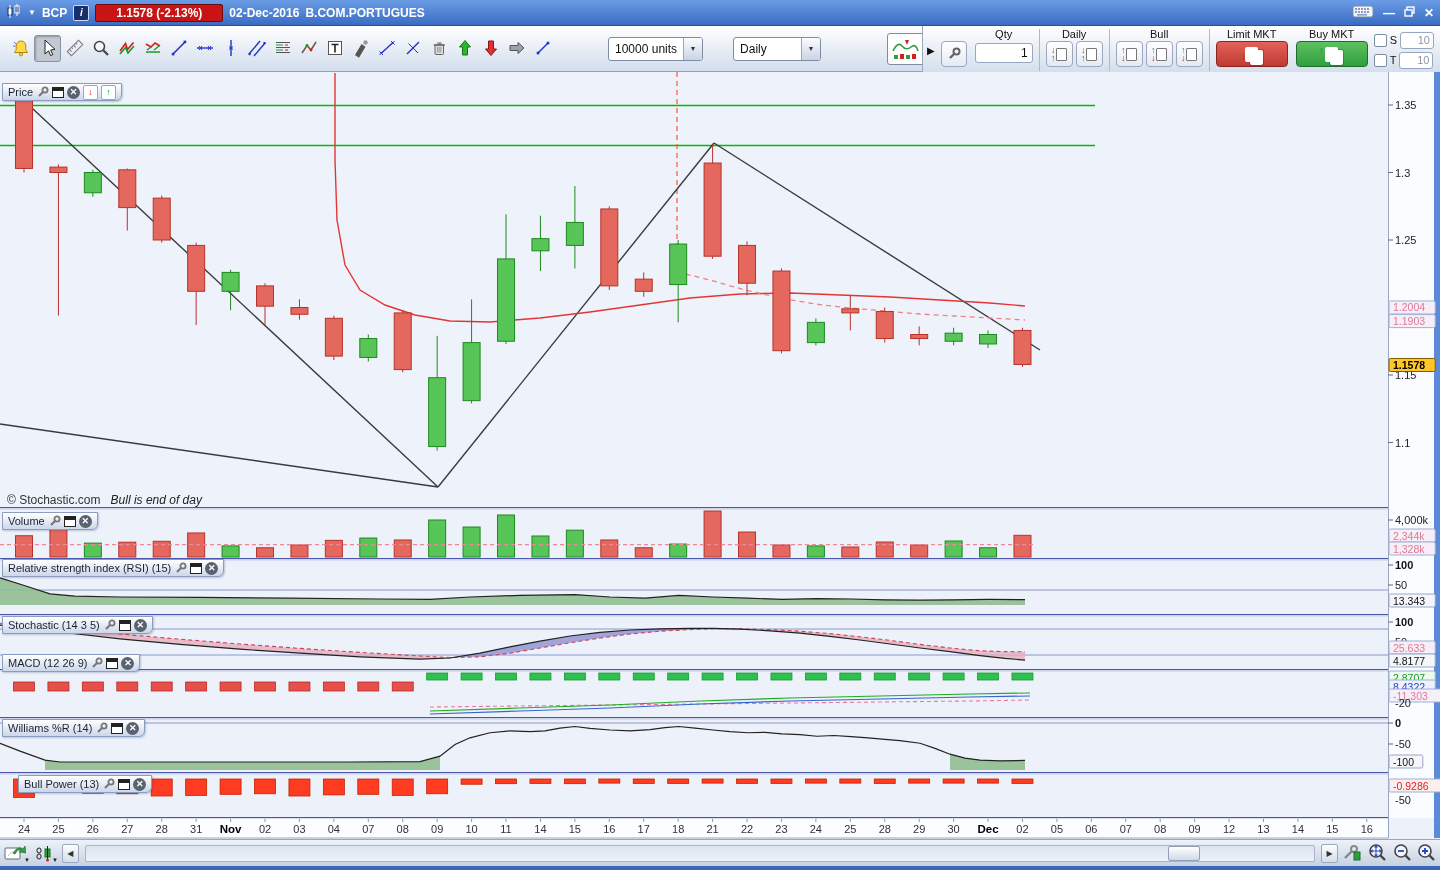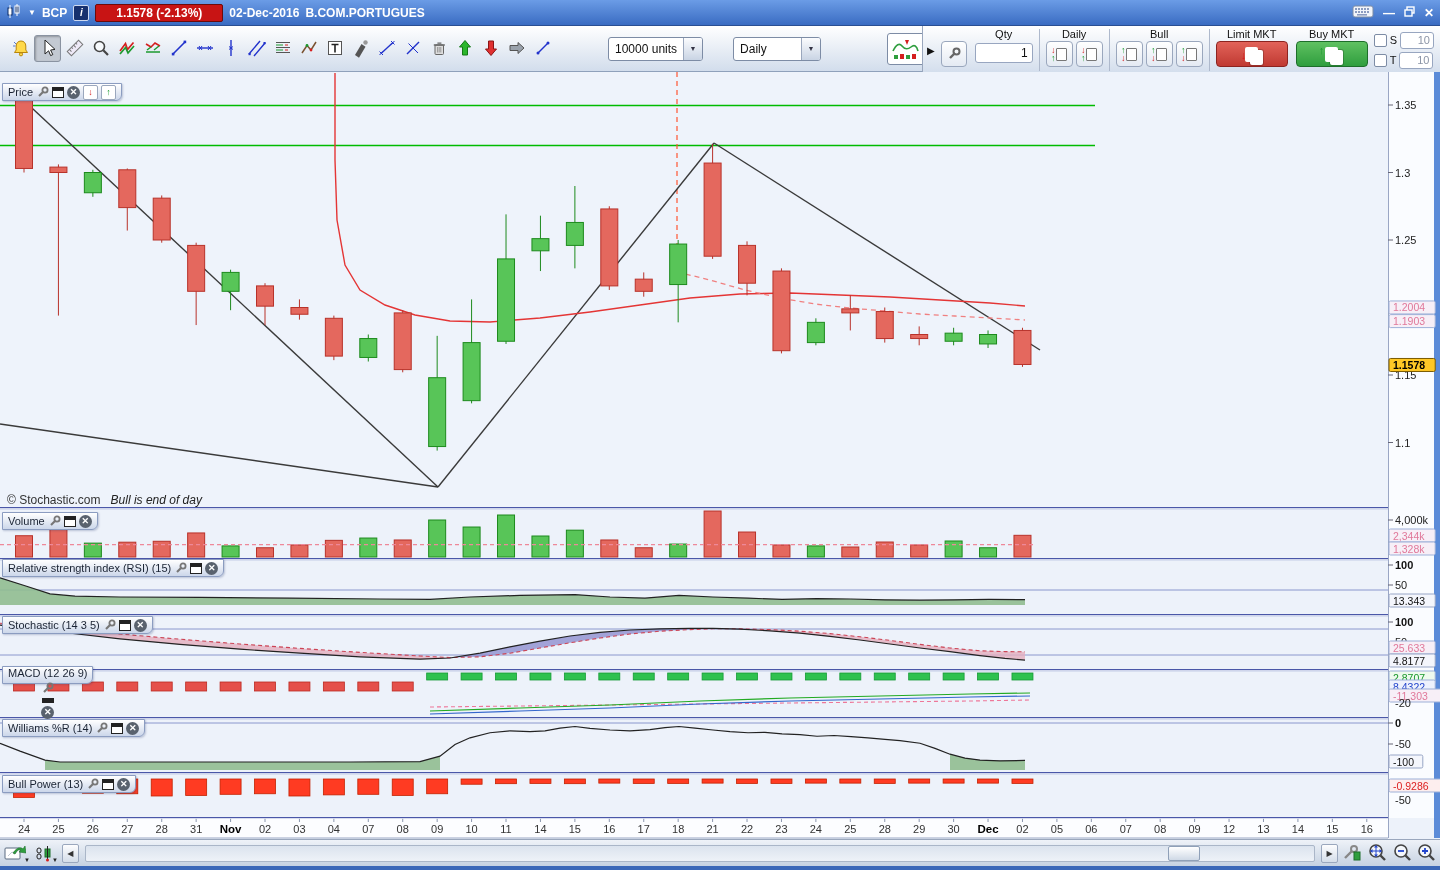--- a/index.html
+++ b/index.html
@@ -754,21 +754,21 @@
     <span>Stochastic (14 3 5)</span>
     <span class="hic">
           <svg width="13" height="13">
             <path d="M3 10 L7.5 5.5" stroke="#777" stroke-width="2.2"></path>
             <circle cx="9" cy="4" r="2.6" fill="none" stroke="#777" stroke-width="1.8"></circle>
           </svg>
         </span>
     <span class="hic hic-box"></span>
     <span class="hic hic-close">✕</span>
   </div>
-  <div class="phdr" style="top:594px;flex-direction:column;">
+  <div class="phdr" style="top:582px;">
     <span>MACD (12 26 9)</span>
     <span class="hic">
           <svg width="13" height="13">
             <path d="M3 10 L7.5 5.5" stroke="#777" stroke-width="2.2"></path>
             <circle cx="9" cy="4" r="2.6" fill="none" stroke="#777" stroke-width="1.8"></circle>
           </svg>
         </span>
     <span class="hic hic-box"></span>
     <span class="hic hic-close">✕</span>
   </div>
@@ -776,21 +776,21 @@
     <span>Williams %R (14)</span>
     <span class="hic">
           <svg width="13" height="13">
             <path d="M3 10 L7.5 5.5" stroke="#777" stroke-width="2.2"></path>
             <circle cx="9" cy="4" r="2.6" fill="none" stroke="#777" stroke-width="1.8"></circle>
           </svg>
         </span>
     <span class="hic hic-box"></span>
     <span class="hic hic-close">✕</span>
   </div>
-  <div class="phdr" style="top:703px;">
+  <div class="phdr" style="top:703px;margin-left:16px;">
     <span>Bull Power (13)</span>
     <span class="hic">
           <svg width="13" height="13">
             <path d="M3 10 L7.5 5.5" stroke="#777" stroke-width="2.2"></path>
             <circle cx="9" cy="4" r="2.6" fill="none" stroke="#777" stroke-width="1.8"></circle>
           </svg>
         </span>
     <span class="hic hic-box"></span>
     <span class="hic hic-close">✕</span>
   </div>

